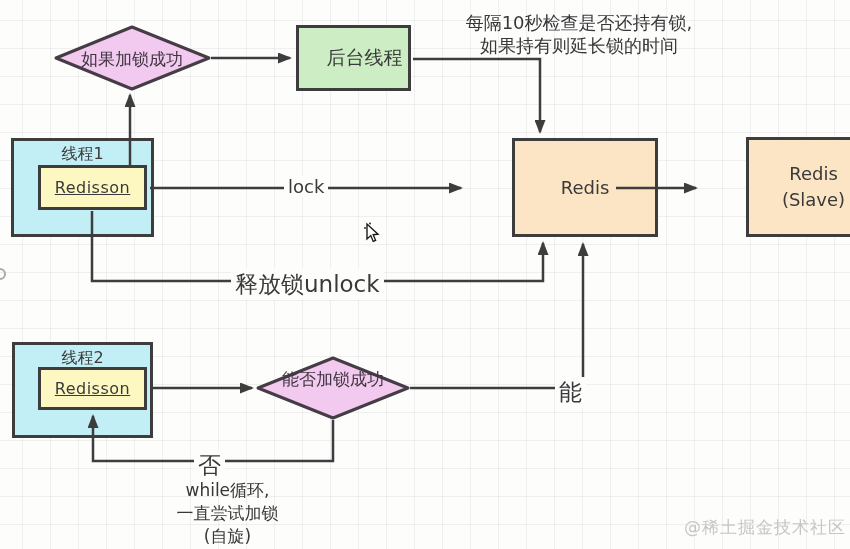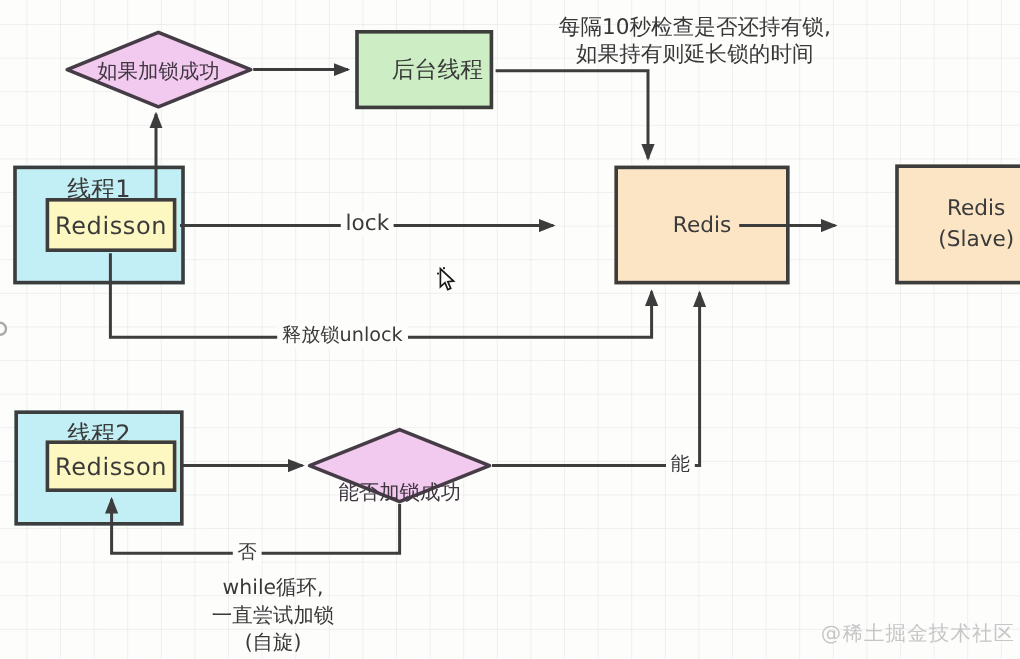--- a/index.html
+++ b/index.html
@@ -29,24 +29,24 @@
     text-align: center;
     z-index: 1;
   }
   .node.green  { background: #cdeec5; }
   .node.cyan   { background: #c2eff5; justify-content: flex-start; align-items: flex-start; }
   .node.yellow { background: #fdf7c1; z-index: 2; }
   .node.orange { background: #fbe5c4; flex-direction: column; margin-left: 44px; }
   .thread-title {
     width: 100%;
     text-align: center;
-    font-size: 20px;
+    font-size: 16px;
     padding-top: 3px;
   }
-  .redisson-label { font-size: 20px; letter-spacing: 0.5px; }
+  .redisson-label { font-size: 16px; letter-spacing: 0.5px; text-decoration: underline; }
   .bg-thread-label { font-size: 19px; margin-left: 22px; }
   .redis-line { font-size: 18px; line-height: 26px; }
   svg.edge-layer {
     position: absolute;
     left: 0; top: 0;
     width: 850px; height: 549px;
     z-index: 3;
     pointer-events: none;
   }
   .overlay {
@@ -54,21 +54,21 @@
     z-index: 4;
     text-align: center;
   }
   .diamond-label { font-size: 17px; color: #3f3640; }
   .edge-label {
     font-size: 18px;
     background: #fdfdfc;
     padding: 0 4px;
     white-space: nowrap;
   }
-  .edge-label.cjk { font-size: 16px; }
+  .edge-label.cjk { font-size: 23px; }
   .note { font-size: 18px; line-height: 23px; white-space: nowrap; color: #383838; }
   .note.small { font-size: 17px; }
   .watermark {
     position: absolute;
     right: 4px;
     top: 516px;
     font-size: 17px;
     color: #c6c6c6;
     z-index: 5;
     letter-spacing: 1px;
@@ -137,21 +137,21 @@
     <path d="M130,165 L130,95" fill="none" stroke="#3d3d3d" stroke-width="2.5" marker-end="url(#arrow)"></path>
     <path d="M150,188 L461,188" fill="none" stroke="#3d3d3d" stroke-width="2.5" marker-end="url(#arrow)"></path>
     <path d="M92,211 L92,281 L543,281 L543,243" fill="none" stroke="#3d3d3d" stroke-width="2.5" marker-end="url(#arrow)"></path>
     <path d="M616,188 L696,188" fill="none" stroke="#3d3d3d" stroke-width="2.5" marker-end="url(#arrow)"></path>
     <path d="M150,388 L252,388" fill="none" stroke="#3d3d3d" stroke-width="2.5" marker-end="url(#arrow)"></path>
     <path d="M410,388 L583,388 L583,244" fill="none" stroke="#3d3d3d" stroke-width="2.5" marker-end="url(#arrow)"></path>
     <path d="M333,420 L333,461 L93,461 L93,416" fill="none" stroke="#3d3d3d" stroke-width="2.5" marker-end="url(#arrow)"></path>
   </svg>
 
   <div class="overlay diamond-label" style="left:57px; top:48px; width:150px;">如果加锁成功</div>
-  <div class="overlay diamond-label" style="left:258px; top:399px; width:150px;">能否加锁成功</div>
+  <div class="overlay diamond-label" style="left:258px; top:368px; width:150px;">能否加锁成功</div>
 
   <div class="overlay edge-label" style="left:284px; top:176px;">lock</div>
   <div class="overlay edge-label cjk" style="left:231px; top:269px;">释放锁unlock</div>
   <div class="overlay edge-label cjk" style="left:555px; top:377px;">能</div>
   <div class="overlay edge-label cjk" style="left:194px; top:450px;">否</div>
 
   <div class="overlay note" style="left:453px; top:11px; width:252px;">
     <div>每隔10秒检查是否还持有锁,</div>
     <div>如果持有则延长锁的时间</div>
   </div>

